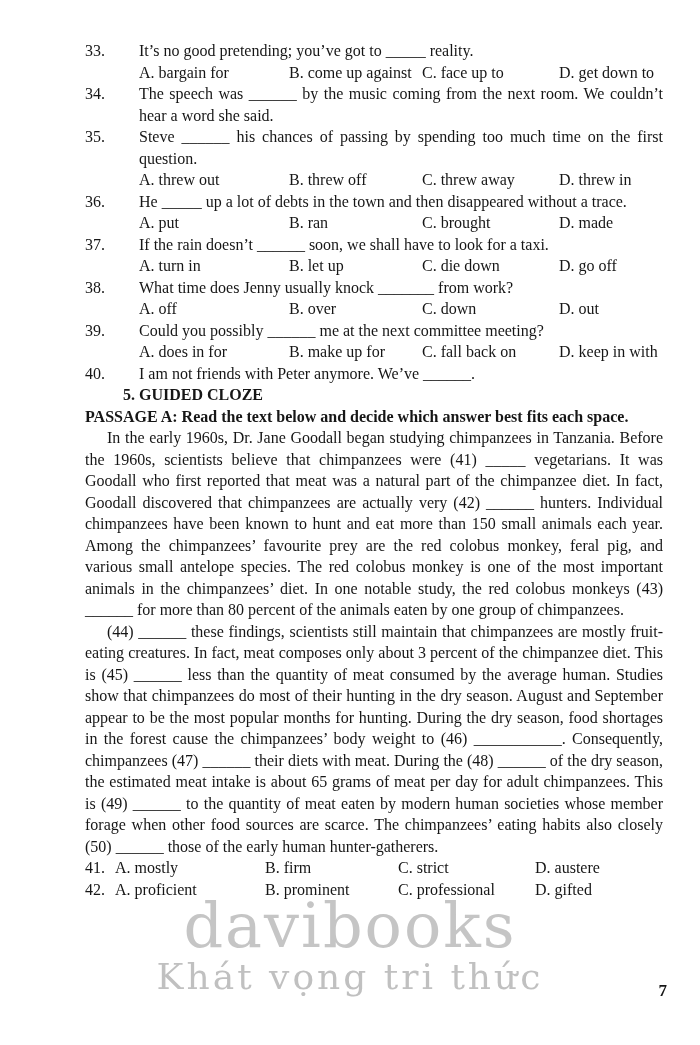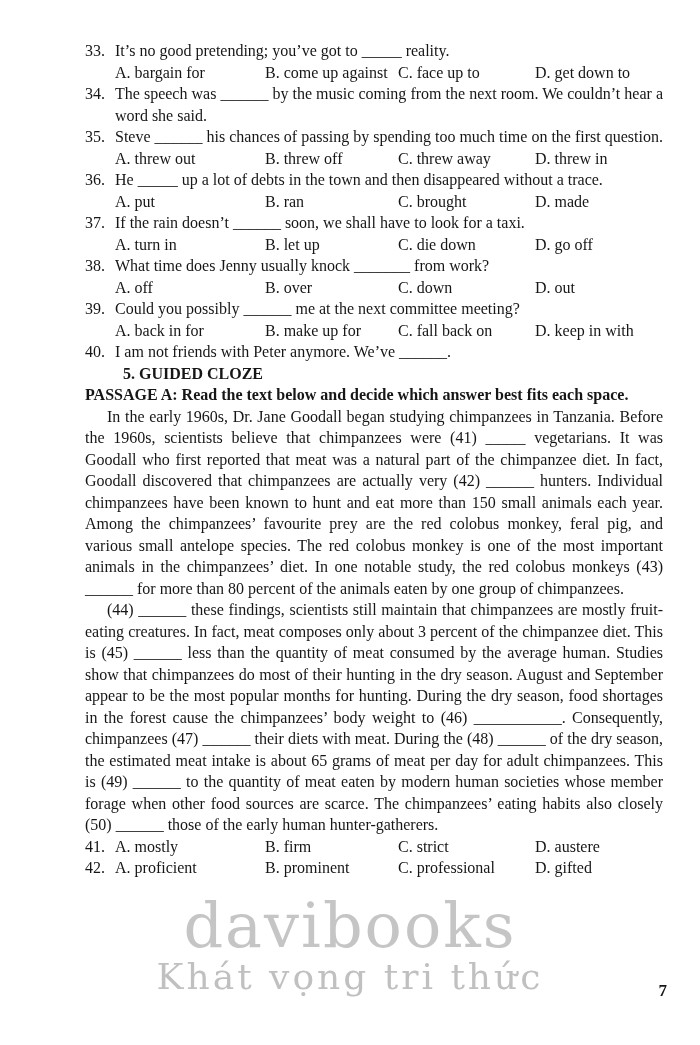--- a/index.html
+++ b/index.html
@@ -16,21 +16,21 @@
     color: #161616;
     overflow: hidden;
   }
   .content {
     position: absolute;
     left: 85px;
     top: 40px;
     width: 578px;
     z-index: 1;
   }
-  .question { display: flex; }
+  .question { display: flex; gap: 24px; }
   .qnum { flex: 0 0 30px; width: 30px; }
   .qbody { flex: 1; min-width: 0; }
   .stem { text-align: justify; }
   .opts {
     display: grid;
     grid-template-columns: 150px 133px 137px auto;
   }
   .opt { white-space: nowrap; }
   .section-heading { font-weight: bold; margin-left: 38px; }
   .passage-heading { font-weight: bold; text-align: justify; }
@@ -150,21 +150,21 @@
           <span class="opt">D. out</span>
         </div>
       </div>
     </div>
 
     <div class="question">
       <span class="qnum">39.</span>
       <div class="qbody">
         <div class="stem">Could you possibly ______ me at the next committee meeting?</div>
         <div class="opts">
-          <span class="opt">A. back in for</span>
+          <span class="opt">A. does in for</span>
           <span class="opt">B. make up for</span>
           <span class="opt">C. fall back on</span>
           <span class="opt">D. keep in with</span>
         </div>
       </div>
     </div>
 
     <div class="question">
       <span class="qnum">40.</span>
       <div class="qbody">

